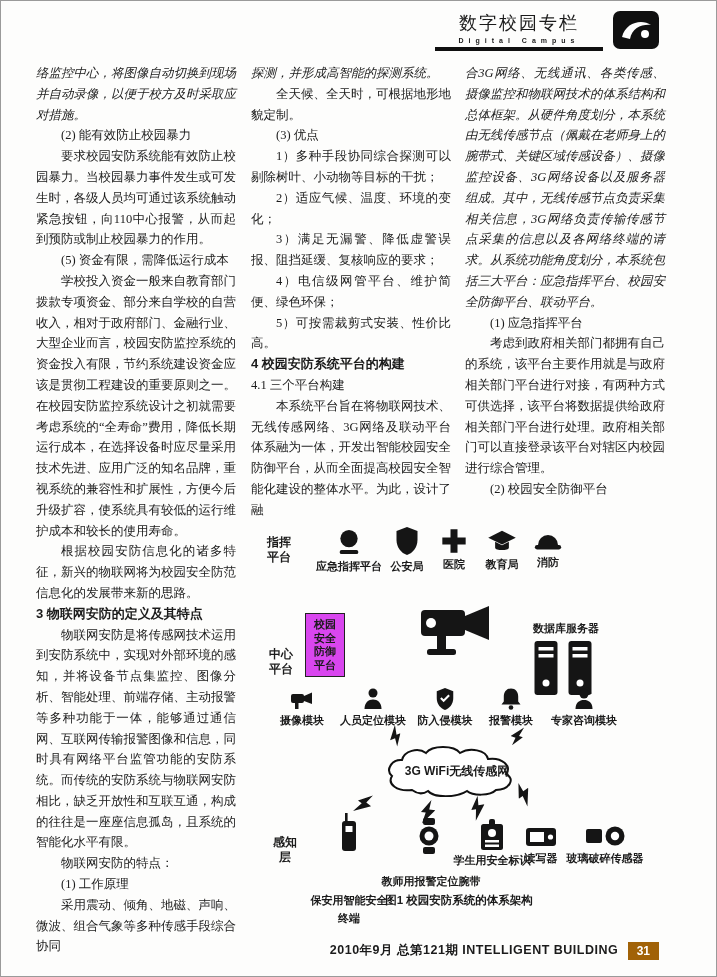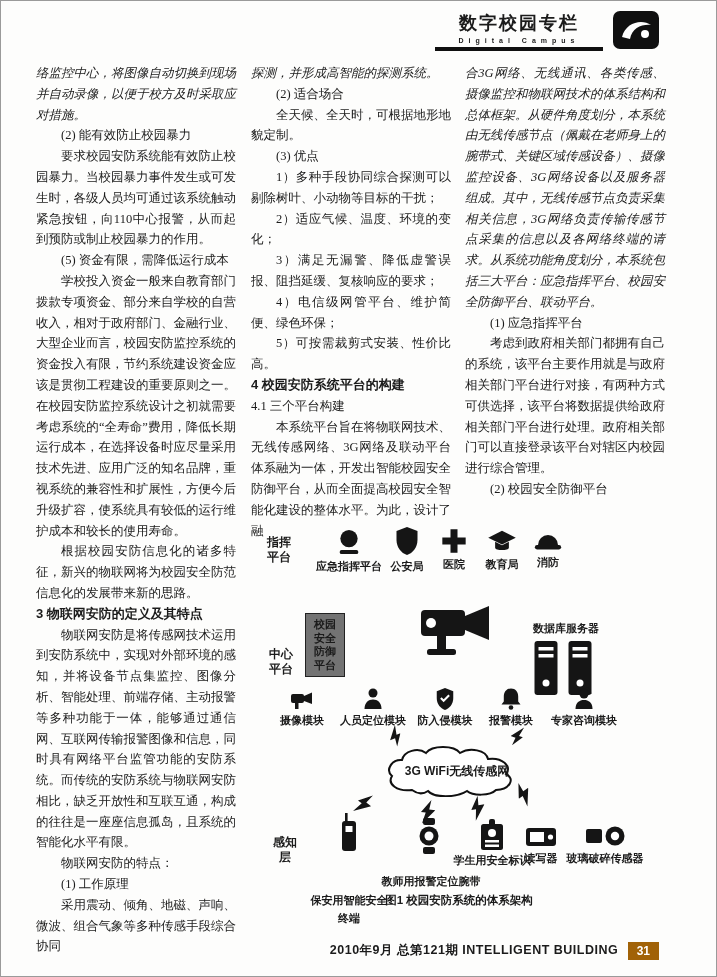--- a/index.html
+++ b/index.html
@@ -6,42 +6,42 @@
   html,body { background:#e9e9e9; }
   .page {
     position:relative; width:717px; height:977px; margin:0 auto;
     background:#fdfdfc; border:1px solid #9a9a9a; overflow:hidden;
     color:#1b1b1b; font-family:"Liberation Serif","DejaVu Serif",serif;
   }
 
   
   .header { position:absolute; top:10px; right:57px; display:flex; align-items:flex-start; gap:10px; }
   .header-textblock { width:168px; text-align:center; }
-  .header-title { font-family:"Liberation Sans","DejaVu Sans",sans-serif; font-size:18px; font-weight:bold; letter-spacing:2px; white-space:nowrap; }
+  .header-title { font-family:"Liberation Sans","DejaVu Sans",sans-serif; font-size:18px; font-weight:normal; letter-spacing:2px; white-space:nowrap; }
   .header-sub { font-family:"Liberation Sans","DejaVu Sans",sans-serif; font-size:7px; font-weight:bold; letter-spacing:5px; margin-top:2px; white-space:nowrap; }
   .header-rule { height:4px; background:#101010; margin-top:3px; }
   .logo svg { display:block; }
 
   
   .col { position:absolute; top:62px; width:200px; font-size:12.5px; line-height:20.8px; text-align:justify; }
   .col p.blk { margin:0; }
   .blk.cont { text-indent:0;font-style:italic; }
   .blk.para { text-indent:2em; }
   .blk.heading { font-family:"Liberation Sans","DejaVu Sans",sans-serif; font-weight:bold; font-size:13px; margin:9px 0 7px; text-indent:0; }
   .blk.subheading { margin:3px 0 3px; text-indent:0; }
 
   
   .diagram { position:absolute; left:248px; top:518px; width:420px; height:400px; font-family:"Liberation Sans","DejaVu Sans",sans-serif; }
   .diagram svg { fill:#151515; display:block; }
   .layer-label { position:absolute; width:28px; font-size:12px; font-weight:bold; line-height:15px; text-align:center; }
   .d-item { position:absolute; display:flex; flex-direction:column; align-items:center; gap:2px; }
   .d-lbl { font-size:11px; font-weight:bold; white-space:nowrap; text-align:center; }
   .d-lbl.wrap { white-space:normal; line-height:18px;margin-top:36px; }
   .abs { position:absolute; }
-  .defense-box { position:absolute; left:56px; top:94px; width:40px; border:1.5px solid #222; padding:4px 5px; font-size:11px; font-weight:bold; line-height:13.5px; text-align:center; background:#737373; }
+  .defense-box { position:absolute; left:56px; top:94px; width:40px; border:1.5px solid #222; padding:4px 5px; font-size:11px; font-weight:bold; line-height:13.5px; text-align:center; background:#d946ef; }
   .db-label { position:absolute; left:260px; top:102px; width:114px; text-align:center; font-size:11px; font-weight:bold; }
   .servers { position:absolute; left:284px; top:120px; display:flex; gap:8px; }
   .big-camera { position:absolute; left:166px; top:78px; }
   .cloud { position:absolute; left:133px; top:226px; width:150px; height:52px; }
   .cloud svg { position:absolute; left:0; top:0; }
   .cloud-lbl { position:absolute; left:0; right:0; top:18px; text-align:center; font-size:12px; font-weight:bold; }
   .bolt { position:absolute; }
   .caption { position:absolute; left:0; right:0; top:374px; text-align:center; font-size:11.5px; font-weight:bold; }
 
   
@@ -77,21 +77,20 @@
       <p class="blk para">学校投入资金一般来自教育部门拨款专项资金、部分来自学校的自营收入，相对于政府部门、金融行业、大型企业而言，校园安防监控系统的资金投入有限，节约系统建设资金应该是贯彻工程建设的重要原则之一。在校园安防监控系统设计之初就需要考虑系统的“全寿命”费用，降低长期运行成本，在选择设备时应尽量采用技术先进、应用广泛的知名品牌，重视系统的兼容性和扩展性，方便今后升级扩容，使系统具有较低的运行维护成本和较长的使用寿命。</p>
       <p class="blk para">根据校园安防信息化的诸多特征，新兴的物联网将为校园安全防范信息化的发展带来新的思路。</p>
       <p class="blk heading">3 物联网安防的定义及其特点</p>
       <p class="blk para">物联网安防是将传感网技术运用到安防系统中，实现对外部环境的感知，并将设备节点集监控、图像分析、智能处理、前端存储、主动报警等多种功能于一体，能够通过通信网、互联网传输报警图像和信息，同时具有网络平台监管功能的安防系统。而传统的安防系统与物联网安防相比，缺乏开放性和互联互通，构成的往往是一座座信息孤岛，且系统的智能化水平有限。</p>
       <p class="blk para">物联网安防的特点：</p>
       <p class="blk para">(1) 工作原理</p>
       <p class="blk para">采用震动、倾角、地磁、声响、微波、组合气象等多种传感手段综合协同</p>
     </div>
   <div class="col" style="left:250px">
       <p class="blk cont">探测，并形成高智能的探测系统。</p>
-      <p class="blk para">(2) 适合场合</p>
       <p class="blk para">全天候、全天时，可根据地形地貌定制。</p>
       <p class="blk para">(3) 优点</p>
       <p class="blk para">1）多种手段协同综合探测可以剔除树叶、小动物等目标的干扰；</p>
       <p class="blk para">2）适应气候、温度、环境的变化；</p>
       <p class="blk para">3）满足无漏警、降低虚警误报、阻挡延缓、复核响应的要求；</p>
       <p class="blk para">4）电信级网管平台、维护简便、绿色环保；</p>
       <p class="blk para">5）可按需裁剪式安装、性价比高。</p>
       <p class="blk heading">4 校园安防系统平台的构建</p>
       <p class="blk subheading">4.1 三个平台构建</p>
       <p class="blk para">本系统平台旨在将物联网技术、无线传感网络、3G网络及联动平台体系融为一体，开发出智能校园安全防御平台，从而全面提高校园安全智能化建设的整体水平。为此，设计了融</p>

